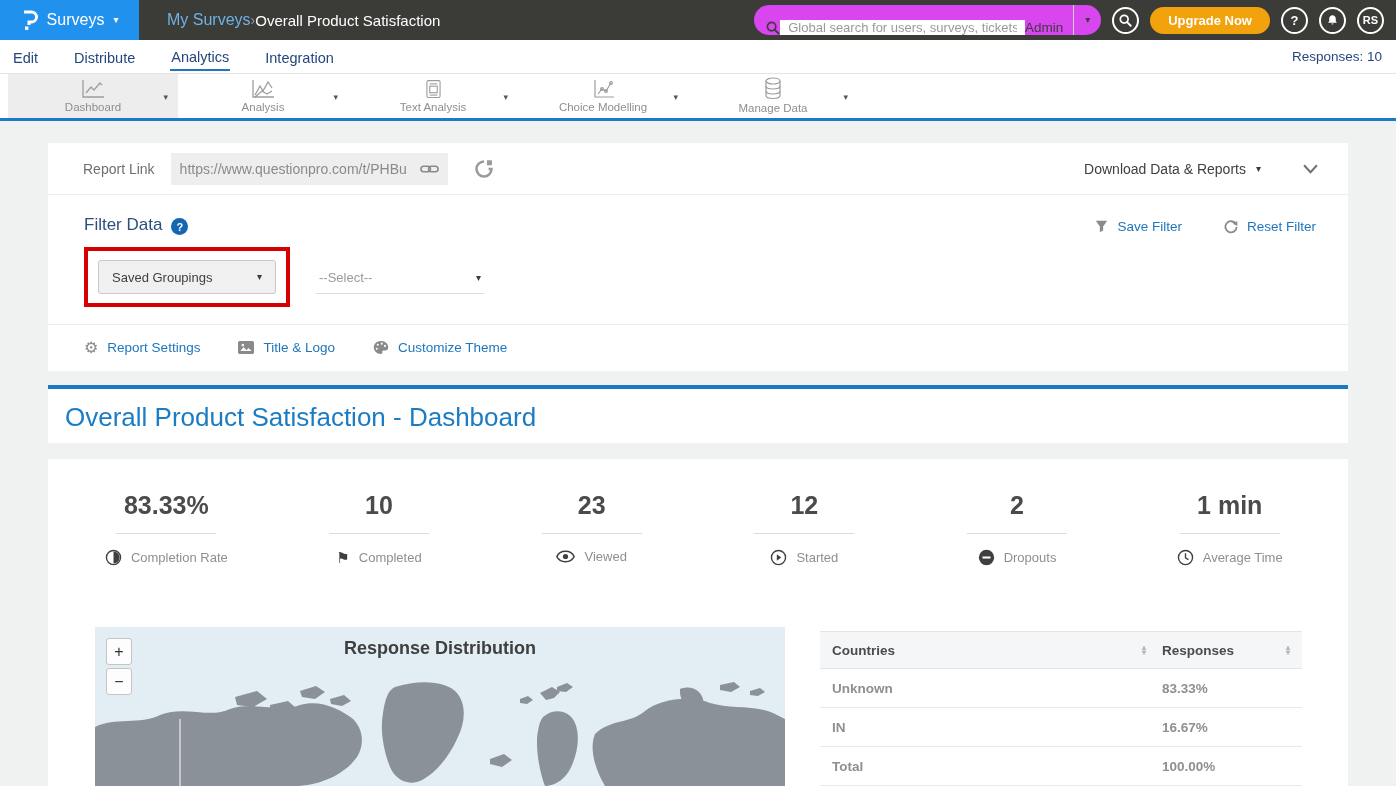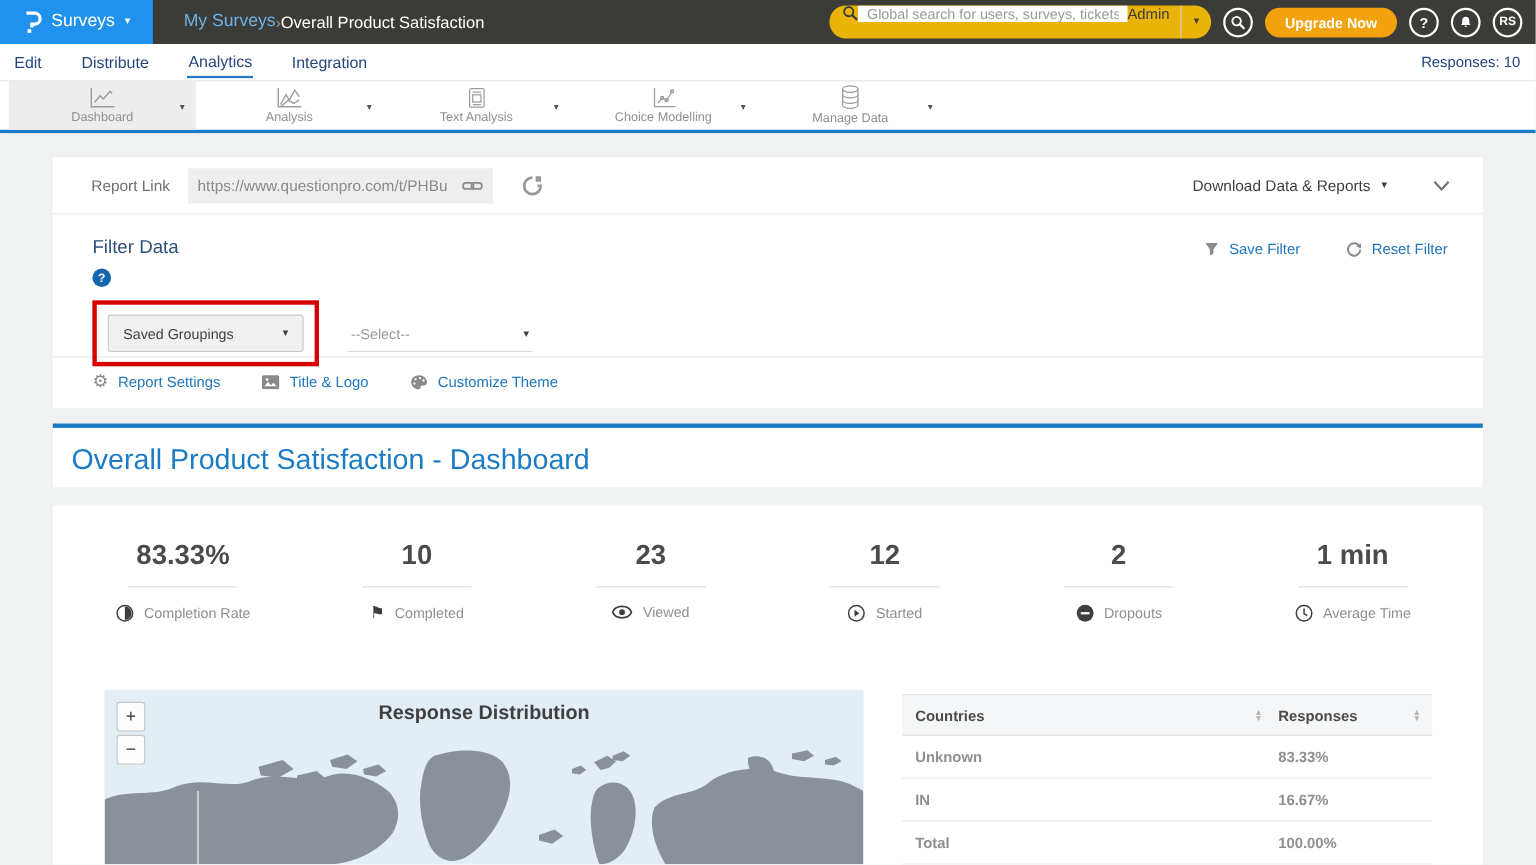--- a/index.html
+++ b/index.html
@@ -11,22 +11,22 @@
             background:#3b3b38; display:flex; align-items:center; z-index:30; }
   .logo-block { width:139px; height:40px; background:#2191ee; display:flex;
                 align-items:center; justify-content:center; gap:9px; color:#fff; cursor:pointer; }
   .product-name { font-size:16px; color:#fff; }
   .caret { font-size:10px; line-height:1; }
   .breadcrumb { display:flex; align-items:center; gap:0; margin-left:28px; }
   .crumb-parent { color:#6fb1e3; font-size:16px; cursor:pointer; }
   .crumb-sep { color:#9a9a9a; font-size:14px; }
   .crumb-current { color:#fff; font-size:15px; }
   .topbar-right { margin-left:auto; display:flex; align-items:center; gap:11px; padding-right:12px; }
-  .search-pill { width:347px; height:30px; background:#eab308; border-radius:15px;
-                 display:flex; align-items:flex-start; padding-left:12px; overflow:hidden; }
+  .search-pill { width:347px; height:30px; background:#d946ef; border-radius:15px;
+                 display:flex; align-items:flex-end; padding-left:12px; overflow:hidden; }
   .search-pill svg { color:#3c3c3c; flex:0 0 auto; }
   .search-pill input { flex:1; border:none; outline:none; font-size:13px; padding:0 8px;
                        color:#3c3c3c; font-family:"Liberation Sans",sans-serif; }
   .search-pill input::placeholder { color:#9a9a9a; }
   .search-scope { font-size:13.5px; color:#3c3c3c; padding-right:10px; }
   .scope-caret { width:28px; height:30px; border-left:1px solid #d0d0d0; display:flex;
                  align-items:center; justify-content:center; color:#3c3c3c; cursor:pointer; }
   .circle-btn { width:27px; height:27px; border-radius:50%; border:2px solid #fff;
                 display:flex; align-items:center; justify-content:center; color:#fff;
                 font-size:13px; font-weight:bold; cursor:pointer; flex:0 0 auto; }
@@ -67,21 +67,21 @@
   .link-icon { color:#8a8a8a; flex:0 0 auto; margin-left:4px; cursor:pointer; }
   .report-action { margin-left:26px; color:#9a9a9a; cursor:pointer; display:flex; }
   .download-wrap { margin-left:auto; display:flex; align-items:center; gap:10px;
                    font-size:14px; color:#3f3f3f; cursor:pointer; }
   .download-wrap .caret { color:#3c3c3c; }
   .collapse-chevron { margin-left:42px; margin-right:14px; color:#6f6f6f; cursor:pointer; display:flex; }
 
   
   .filter-row { position:relative; height:130px; border-bottom:1px solid #ececec;
                 padding:20px 16px 0 36px; }
-  .filter-title { display:flex; align-items:flex-start; gap:9px; font-size:17px; color:#2d4f7c;flex-direction:column; }
+  .filter-title { display:flex; align-items:flex-end; gap:9px; font-size:17px; color:#2d4f7c; }
   .help-circle { width:17px; height:17px; border-radius:50%; background:#1366b0; color:#fff;
                  font-size:11px; font-weight:bold; display:flex; align-items:center;
                  justify-content:center; cursor:pointer; }
   .filter-controls { display:flex; align-items:flex-start; margin-top:12px; }
   .red-box { border:4px solid #d60000; padding:9px 10px; }
   .dd-filled { width:178px; height:34px; background:#f0f0f0; border:1px solid #c9c9c9;
                border-radius:3px; display:flex; align-items:center; padding:0 13px;
                font-size:13px; color:#3f3f3f; cursor:pointer; }
   .dd-filled .caret, .dd-line .caret { margin-left:auto; color:#3c3c3c; }
   .dd-line { width:168px; margin-left:26px; margin-top:17px; border-bottom:1px solid #dcdcdc;

